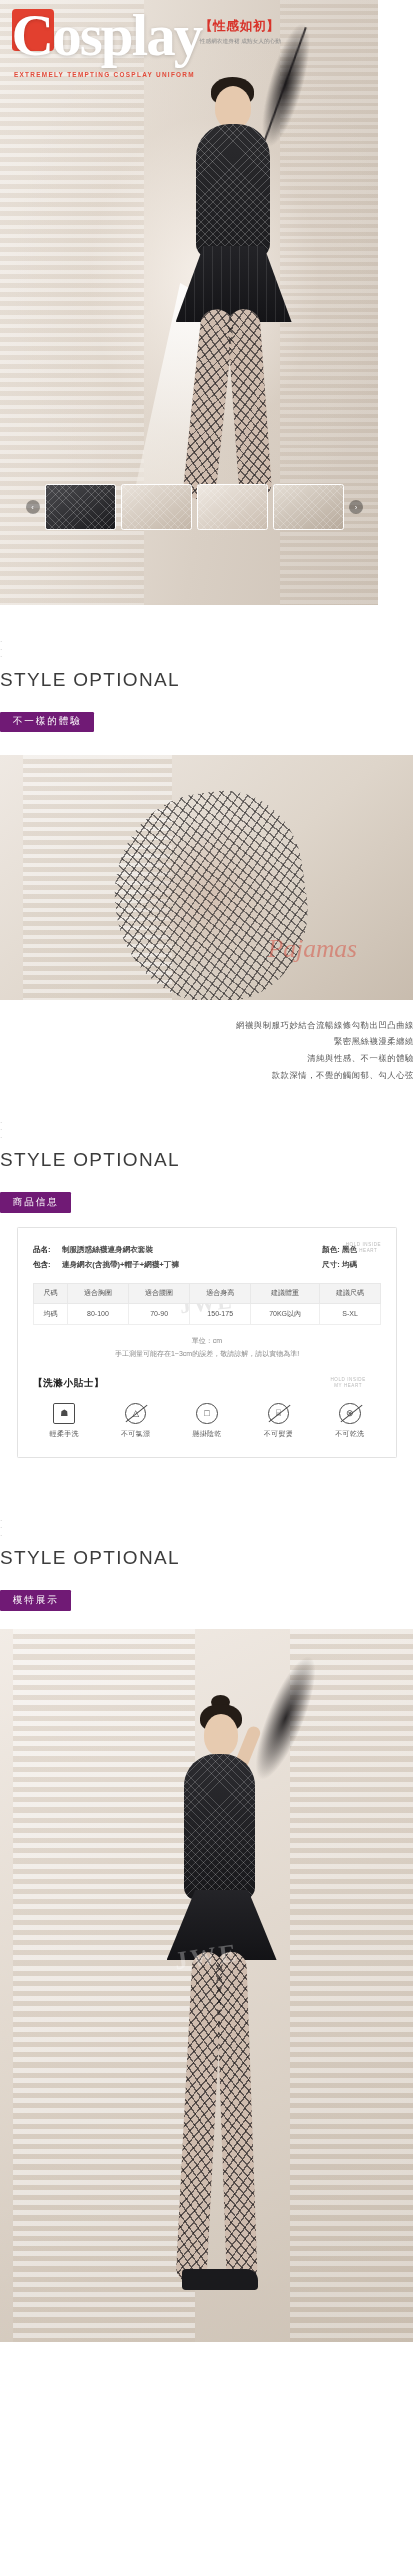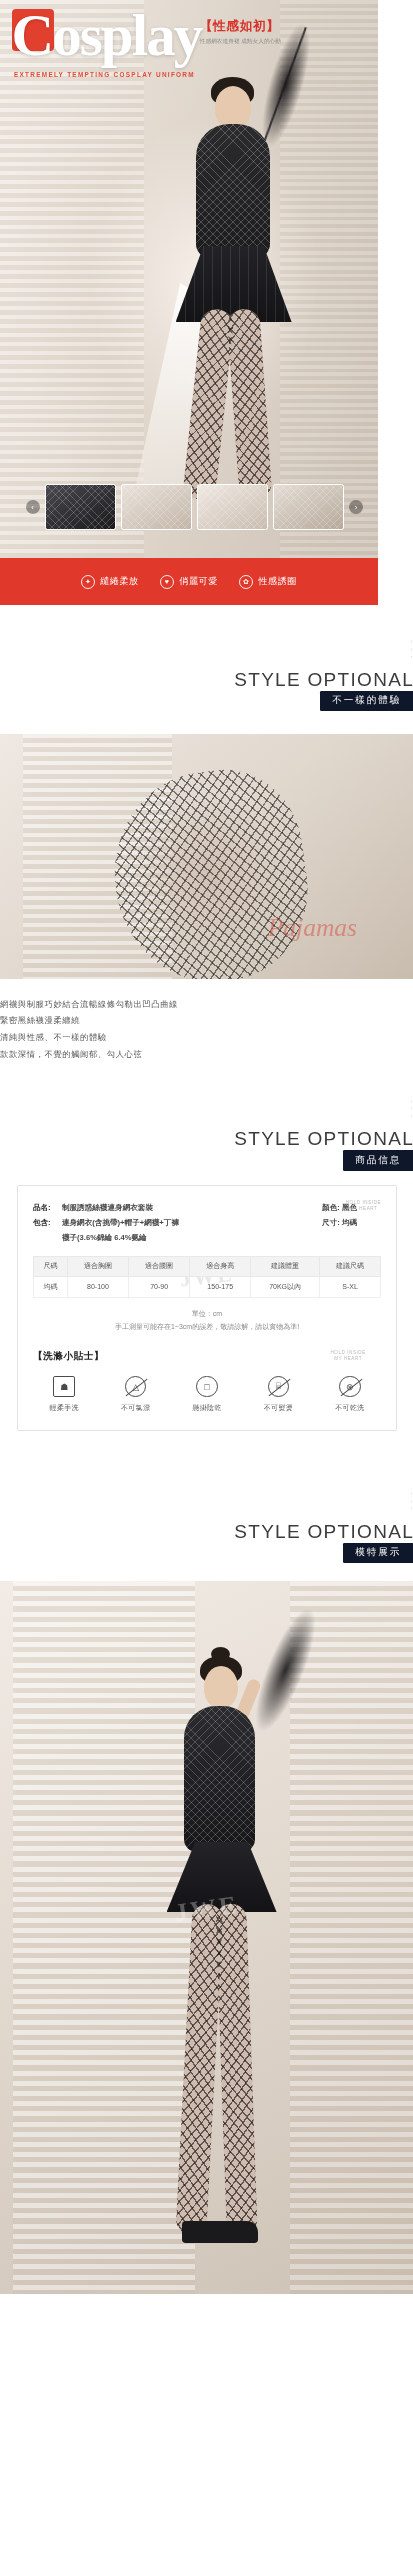--- a/index.html
+++ b/index.html
@@ -167,29 +167,29 @@
   .feature {
     display:flex; align-items:center; gap: 5.1px; font-size: 9px; letter-spacing:0.6px;
   }
   .f-icon {
     width: 14px; height: 14px; border-radius: 50%;
     border: 1px solid rgba(255,255,255,.9);
     display:flex; align-items:center; justify-content:center; font-size:7px;
   }
 
   
-  .sec { padding: 33px 0 6.4px; text-align:right; background:#fff;}
+  .sec { padding: 33px 0 6.4px; text-align:left; background:#fff;}
   .dots { color:#c9c9c9; font-size: 7px; letter-spacing: 1.3px; line-height: 1.1; margin-bottom: 7.6px;}
   .sec-en {
     font-size: 19px; letter-spacing: 1.3px; color: #3c3c3c;
     font-family: "Liberation Sans", sans-serif; font-weight: normal;
   }
   .sec-tag {
-    display:inline-block; margin-top: 0;
-    background: #0f172a; color:#fff; font-size: 9.6px; letter-spacing: 1.9px;
+    display:inline-block; margin-top: 21px;
+    background: #701a75; color:#fff; font-size: 9.6px; letter-spacing: 1.9px;
     padding: 3.8px 12.7px; border-radius: 1.3px;
   }
 
   
   .life {
     position:relative; width: 414px; height: 245px; margin-top: 16.6px;
     background: linear-gradient(140deg,#efe9e3 0%, #ded5ca 55%, #c8bcae 100%);
     overflow:hidden;
   }
   .life .pane {
@@ -205,21 +205,21 @@
     border-radius: 50% 40% 45% 50%;
     transform: rotate(-8deg);
   }
   .life .script {
     position:absolute; right: 57px; bottom: 36px;
     font-family: "Liberation Serif", serif; font-style: italic;
     font-size: 25.5px; color: rgba(214,88,72,.55);
   }
 
   .desc {
-    text-align:left; padding: 16.6px 0 2.5px; line-height: 2.0;
+    text-align:right; padding: 16.6px 0 2.5px; line-height: 2.0;
     font-size: 8.3px; color:#555; letter-spacing:0.6px;
   }
 
   
   .info-wrap { padding: 7.6px 16.6px 25.5px; }
   .info-card {
     border: 0.6px solid #e2e2e2; border-radius: 1.3px; background:#fff;
     padding: 14px 15.3px 16.6px; position:relative;
   }
   .info-title {
@@ -360,34 +360,20 @@
         </div>
       <div class="thumb t3">
           <div class="net"></div>
         </div>
       <div class="thumb t4">
           <div class="net"></div>
         </div>
       <div class="nav-arrow">›</div>
     </div>
 
-    <div class="feature-bar">
-      <div class="feature">
-        <span class="f-icon">✦</span>
-        <span>繾綣柔放</span>
-      </div>
-      <div class="feature">
-        <span class="f-icon">♥</span>
-        <span>俏麗可愛</span>
-      </div>
-      <div class="feature">
-        <span class="f-icon">✿</span>
-        <span>性感誘圈</span>
-      </div>
-    </div>
   </div>
 
   <div class="sec">
     <div class="dots">·<br>·<br>·</div>
     <div class="sec-en">STYLE OPTIONAL</div>
     <div class="sec-tag">不一樣的體驗</div>
   </div>
 
   <div class="life">
     <div class="pane"></div>
@@ -420,24 +406,20 @@
           <span>黑色</span>
         </span>
       </div>
       <div class="kv">
         <span class="k">包含:</span>
         <span class="v">連身網衣(含挑帶)+帽子+網襪+丁褲</span>
         <span class="v3">
           <span>尺寸:</span>
           <span>均碼</span>
         </span>
-      </div>
-      <div class="kv">
-        <span class="k"></span>
-        <span class="v">襪子(3.6%錦綸 6.4%氨綸</span>
       </div>
 
       <div style="position:relative;">
         <div class="watermark">JWE</div>
         <table class="spec-table">
           <thead>
             <tr>
               <th>尺碼</th>
               <th>適合胸圍</th>
               <th>適合腰圍</th>

